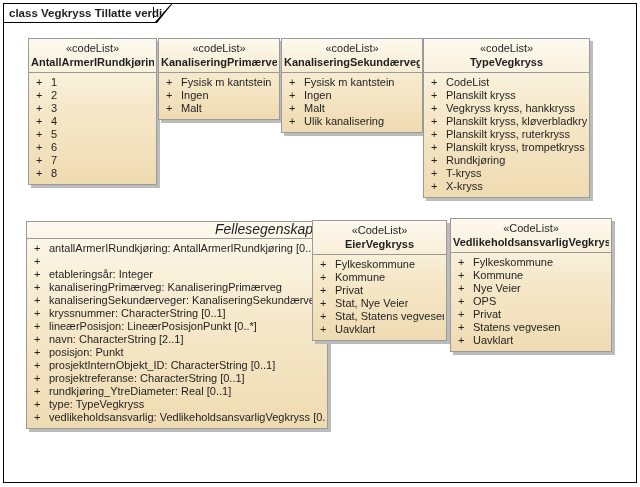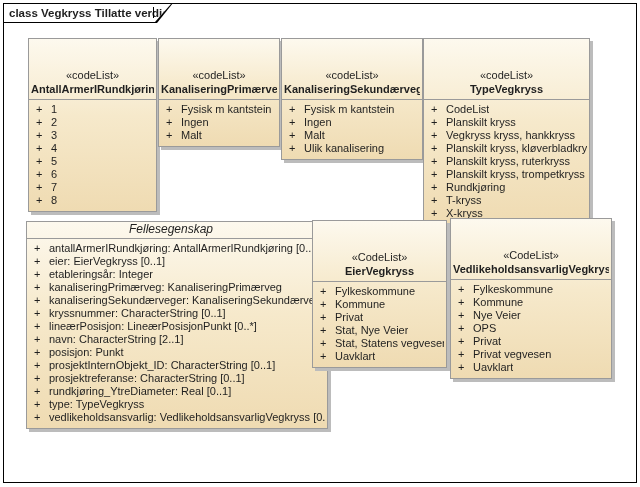--- a/index.html
+++ b/index.html
@@ -12,27 +12,27 @@
   .tab-inner{position:absolute;left:1px;top:1px;width:167px;height:18px;background:#fff;
              clip-path:polygon(0 0,100% 0,calc(100% - 16px) 100%,0 100%);
              display:flex;align-items:center;padding-left:5px;box-sizing:border-box;
              font-weight:bold;font-size:11.5px;white-space:nowrap;}
   .tab-fold{position:absolute;left:150px;top:4px;width:1px;height:11px;background:#000;}
   
   .uml-box{position:absolute;border:1px solid #9a9a9a;
            background:linear-gradient(to bottom,#fdf9ee 0%,#f6e9cb 45%,#efdbb2 100%);
            box-shadow:3px 3px 0 0 #bcbcbc;font-size:11px;}
   .box-header{text-align:center;border-bottom:1px solid #9a9a9a;padding:3px 2px;}
-  .stereotype{line-height:13px;white-space:nowrap;overflow:hidden;margin-top:27px;}
+  .stereotype{line-height:13px;white-space:nowrap;overflow:hidden;}
   .box-title{line-height:14px;font-weight:bold;white-space:nowrap;overflow:hidden;}
   .box-items{padding:3px 0 4px;}
   .row{display:flex;line-height:13px;padding:0 2px 0 7px;white-space:nowrap;overflow:hidden;}
   .plus{flex:0 0 15px;width:15px;}
   .txt{overflow:hidden;}
-  .pkg-note{font-style:italic;font-size:12px;line-height:12px;text-align:center;padding-right:12px;}
+  .pkg-note{font-style:italic;font-size:14px;line-height:12px;text-align:right;padding-right:12px;}
   
   #box-antall   {left:28px; top:38px; width:127px;}
   #box-kanprim  {left:158px;top:38px; width:120px;}
   #box-kansek   {left:281px;top:38px; width:140px;}
   #box-type     {left:423px;top:38px; width:165px;}
   #box-vegkryss {left:26px; top:221px;width:300px;}
   #box-vegkryss .box-header{padding:1px 2px 3px;}
   #box-eier     {left:312px;top:220px;width:133px;}
   #box-vedlike  {left:450px;top:218px;width:160px;}
 </style>
@@ -185,21 +185,20 @@
     <div class="box-header">
       <div class="pkg-note">Fellesegenskap</div>
     </div>
     <div class="box-items">
       <div class="row">
           <span class="plus">+</span>
           <span class="txt">antallArmerIRundkjøring: AntallArmerIRundkjøring [0..1]</span>
         </div>
       <div class="row">
           <span class="plus">+</span>
-          <span class="txt">eier: EierVegkryss [0..1]</span>
         </div>
       <div class="row">
           <span class="plus">+</span>
           <span class="txt">etableringsår: Integer</span>
         </div>
       <div class="row">
           <span class="plus">+</span>
           <span class="txt">kanaliseringPrimærveg: KanaliseringPrimærveg</span>
         </div>
       <div class="row">
@@ -299,21 +298,21 @@
       <div class="row">
           <span class="plus">+</span>
           <span class="txt">OPS</span>
         </div>
       <div class="row">
           <span class="plus">+</span>
           <span class="txt">Privat</span>
         </div>
       <div class="row">
           <span class="plus">+</span>
-          <span class="txt">Privat vegvesen</span>
+          <span class="txt">Statens vegvesen</span>
         </div>
       <div class="row">
           <span class="plus">+</span>
           <span class="txt">Uavklart</span>
         </div>
     </div>
   </div>
 </div>
 
 </body></html>

